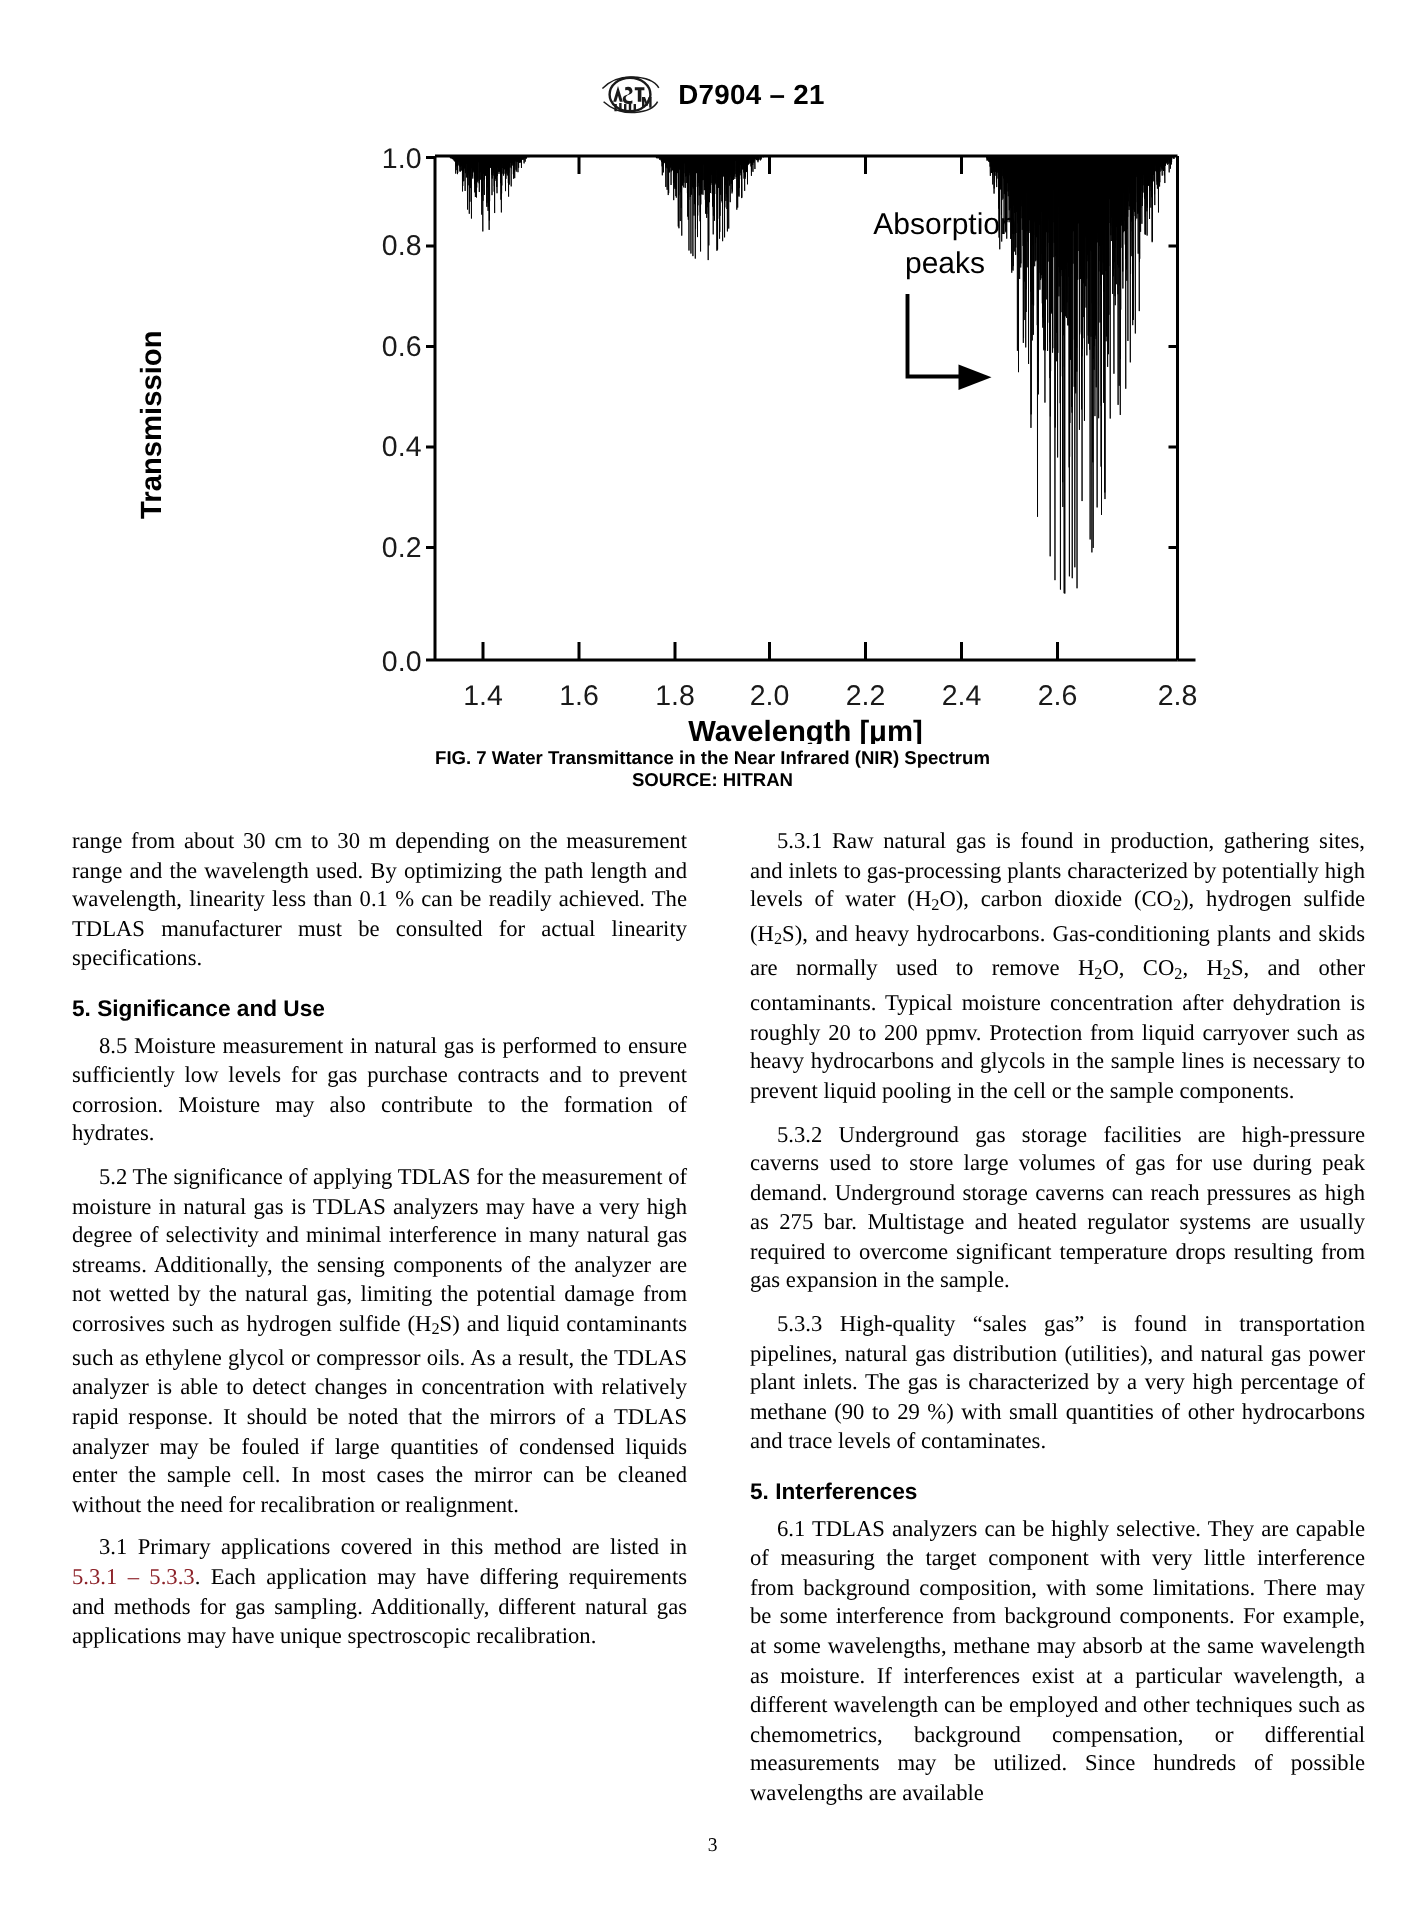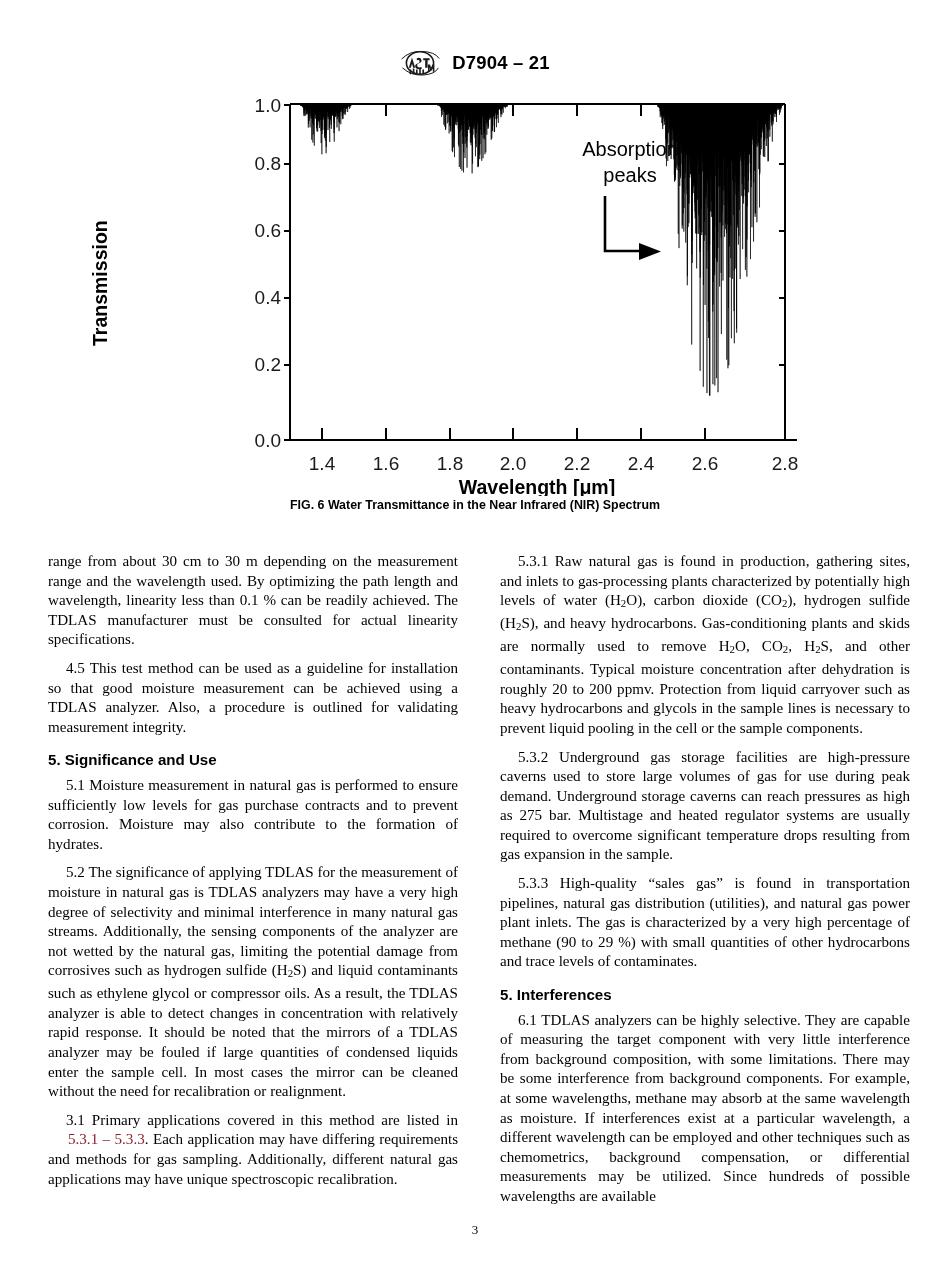--- a/index.html
+++ b/index.html
@@ -46,21 +46,21 @@
     text-align:justify;text-justify:inter-word;
     hyphens:none;
   }
   p.body + p.body{margin-top:9px;}
   p.indent{text-indent:18px;}
   h4.section{
     font-family:Liberation Sans, sans-serif;
     font-weight:bold;font-size:15.1px;line-height:19.6px;
     margin:13px 0 6px 0;
   }
-  .xref{color:#8c2128;margin-left:20px;}
+  .xref{color:#8c2128;}
   sub{font-size:.72em;vertical-align:-.22em;}
 
   .pagenum{
     position:absolute;left:0;top:1222px;width:950px;text-align:center;
     font-size:13px;
   }
 
   
   .ax-num{font-family:"Liberation Sans", sans-serif;font-size:19px;fill:#1a1a1a;}
   .ax-title{font-family:"Liberation Sans", sans-serif;font-size:19.5px;font-weight:bold;fill:#000;}
@@ -164,33 +164,33 @@
           <text class="annot" x="545" y="60" text-anchor="middle">Absorption</text>
           <text class="annot" x="545" y="86" text-anchor="middle">peaks</text>
           <g stroke="#000" stroke-width="2.6" fill="none">
             <path d="M520 100 L520 155 L556 155"></path>
           </g>
           <polygon points="554,147 576,155.5 554,164" fill="#000"></polygon>
         </g>
       </svg>
     </div>
     <div class="figcaption">
-      <div>FIG. 6 Water Transmittance in the Near Infrared (NIR) Spectrum</div>
+      <div>FIG. 7 Water Transmittance in the Near Infrared (NIR) Spectrum</div>
+      <div>SOURCE: HITRAN</div>
     </div>
   </div>
 
   <div class="columns">
 
     <div class="col col-left">
       <p class="body">range from about 30 cm to 30 m depending on the measurement range and the wavelength used. By optimizing the path length and wavelength, linearity less than 0.1 % can be readily achieved. The TDLAS manufacturer must be consulted for actual linearity specifications.</p>
-      <p class="body indent">4.5 This test method can be used as a guideline for installation so that good moisture measurement can be achieved using a TDLAS analyzer. Also, a procedure is outlined for validating measurement integrity.</p>
 
       <h4 class="section">5.  Significance and Use</h4>
 
-      <p class="body indent">5.1 Moisture measurement in natural gas is performed to ensure sufficiently low levels for gas purchase contracts and to prevent corrosion. Moisture may also contribute to the formation of hydrates.</p>
+      <p class="body indent">8.5 Moisture measurement in natural gas is performed to ensure sufficiently low levels for gas purchase contracts and to prevent corrosion. Moisture may also contribute to the formation of hydrates.</p>
 
       <p class="body indent"><span>5.2 The significance of applying TDLAS for the measurement of moisture in natural gas is TDLAS analyzers may have a very high degree of selectivity and minimal interference in many natural gas streams. Additionally, the sensing components of the analyzer are not wetted by the natural gas, limiting the potential damage from corrosives such as hydrogen sulfide (H</span><sub>2</sub><span>S) and liquid contaminants such as ethylene glycol or compressor oils. As a result, the TDLAS analyzer is able to detect changes in concentration with relatively rapid response. It should be noted that the mirrors of a TDLAS analyzer may be fouled if large quantities of condensed liquids enter the sample cell. In most cases the mirror can be cleaned without the need for recalibration or realignment.</span></p>
 
       <p class="body indent"><span>3.1 Primary applications covered in this method are listed in </span><span class="xref">5.3.1 – 5.3.3</span><span>. Each application may have differing requirements and methods for gas sampling. Additionally, different natural gas applications may have unique spectroscopic recalibration.</span></p>
     </div>
 
     <div class="col col-right">
       <p class="body indent"><span>5.3.1 Raw natural gas is found in production, gathering sites, and inlets to gas-processing plants characterized by potentially high levels of water (H</span><sub>2</sub><span>O), carbon dioxide (CO</span><sub>2</sub><span>), hydrogen sulfide (H</span><sub>2</sub><span>S), and heavy hydrocarbons. Gas-conditioning plants and skids are normally used to remove H</span><sub>2</sub><span>O, CO</span><sub>2</sub><span>, H</span><sub>2</sub><span>S, and other contaminants. Typical moisture concentration after dehydration is roughly 20 to 200 ppmv. Protection from liquid carryover such as heavy hydrocarbons and glycols in the sample lines is necessary to prevent liquid pooling in the cell or the sample components.</span></p>
 
       <p class="body indent">5.3.2 Underground gas storage facilities are high-pressure caverns used to store large volumes of gas for use during peak demand. Underground storage caverns can reach pressures as high as 275 bar. Multistage and heated regulator systems are usually required to overcome significant temperature drops resulting from gas expansion in the sample.</p>

